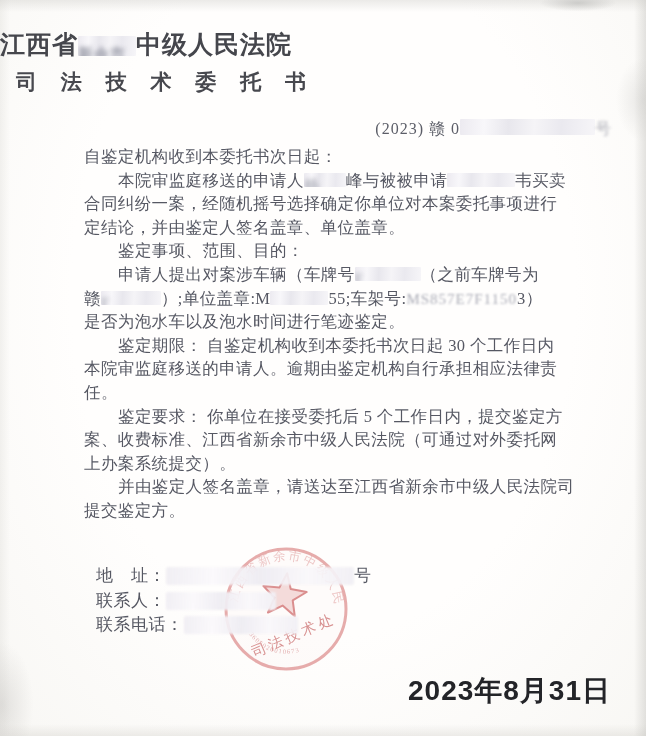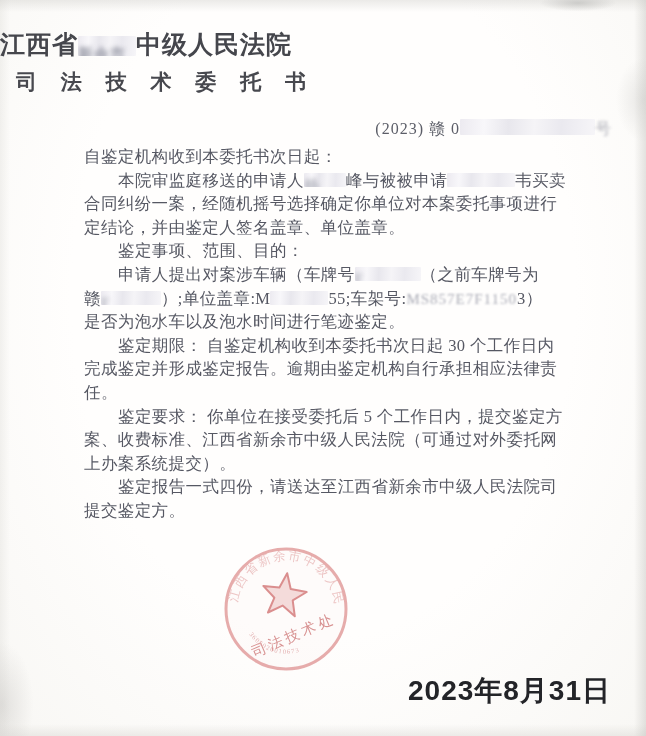--- a/index.html
+++ b/index.html
@@ -105,25 +105,30 @@
   <div class="doc-body">
       <div class="line"><span>自鉴定机构收到本委托书次日起：</span></div>
       <div class="line indent"><span>本院审监庭移送的申请人</span><span class="redact" style="width: 42px;"><span class="ghost">杨</span></span><span>峰与被被申请</span><span class="redact" style="width: 68px;"></span><span>韦买卖</span></div>
       <div class="line"><span>合同纠纷一案，经随机摇号选择确定你单位对本案委托事项进行</span></div>
       <div class="line"><span>定结论，并由鉴定人签名盖章、单位盖章。</span></div>
       <div class="line indent"><span>鉴定事项、范围、目的：</span></div>
       <div class="line indent"><span>申请人提出对案涉车辆（车牌号</span><span class="redact" style="width: 66px;"><span class="ghost">F</span></span><span>（之前车牌号为</span></div>
       <div class="line"><span>赣</span><span class="redact" style="width: 60px;"><span class="ghost">F</span></span><span>）;单位盖章:M</span><span class="redact" style="width: 58px;"></span><span>55;车架号:</span><span class="faint">MS857E7F1150</span><span>3）</span></div>
       <div class="line"><span>是否为泡水车以及泡水时间进行笔迹鉴定。</span></div>
       <div class="line indent"><span>鉴定期限： 自鉴定机构收到本委托书次日起 30 个工作日内</span></div>
-      <div class="line"><span>完成鉴定并形成鉴定报告。逾期由鉴定机构自行承担相应法律责</span></div>
+      <div class="line"><span>本院审监庭移送的申请人。逾期由鉴定机构自行承担相应法律责</span></div>
       <div class="line"><span>任。</span></div>
       <div class="line indent"><span>鉴定要求： 你单位在接受委托后 5 个工作日内，提交鉴定方</span></div>
       <div class="line"><span>案、收费标准、江西省新余市中级人民法院（可通过对外委托网</span></div>
       <div class="line"><span>上办案系统提交）。</span></div>
-      <div class="line indent"><span>鉴定报告一式四份，请送达至江西省新余市中级人民法院司</span></div>
+      <div class="line indent"><span>并由鉴定人签名盖章，请送达至江西省新余市中级人民法院司</span></div>
       <div class="line"><span>提交鉴定方。</span></div>
     </div>
 
+  <div class="contact">
+    <div class="c-row"><span>地　址：</span><span class="patch" style="width:188px"></span><span>号</span></div>
+    <div class="c-row"><span>联系人：</span><span class="patch" style="width:110px"></span></div>
+    <div class="c-row"><span>联系电话：</span><span class="patch" style="width:114px"></span></div>
+  </div>
 
   <div class="date">2023年8月31日</div>
 
 </div>
 
 </body></html>

